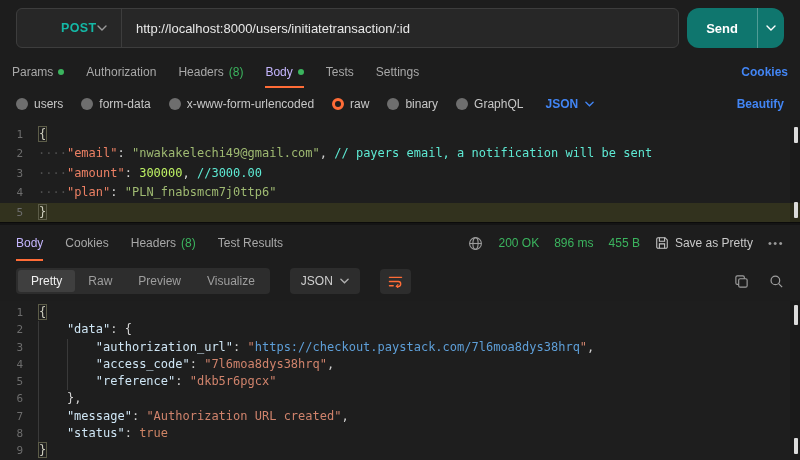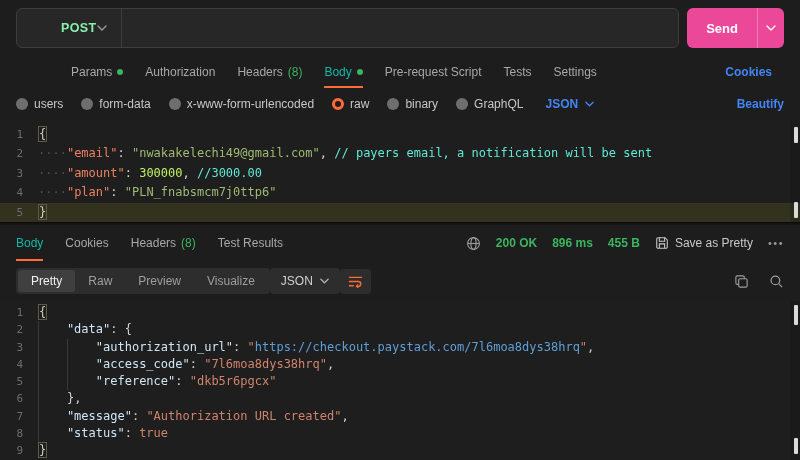--- a/index.html
+++ b/index.html
@@ -8,31 +8,31 @@
     width:800px; height:460px; overflow:hidden;
     background:#1d1d1d; color:#cccccc;
     font-family:"Liberation Sans", sans-serif;
   }
   svg { display:block; }
 
   
   .topbar { display:flex; align-items:center; gap:8px; padding:8px 16px; height:56px; }
   .urlbox { flex:1; display:flex; align-items:center; height:40px; background:#272727; border:1px solid #3d3d3d; border-radius:6px; overflow:hidden; }
   .method { display:flex; align-items:center; justify-content:space-between; width:104px; padding:0 14px 0 16px; height:100%; cursor:pointer; }
-  .method-label { color:#86efac; font-weight:700; font-size:12.5px; letter-spacing:.4px;padding-left:28px; }
+  .method-label { color:#14b8a6; font-weight:700; font-size:12.5px; letter-spacing:.4px;padding-left:28px; }
   .url-divider { width:1px; height:40px; background:#3d3d3d; }
   input.url { flex:1; background:transparent; border:0; outline:0; color:#e8e8e8; font-size:13px; padding:0 14px; font-family:"Liberation Sans",sans-serif; }
-  .send { display:flex; height:40px; border-radius:6px; overflow:hidden; background:#ec4899; color:#fff; cursor:pointer; }
+  .send { display:flex; height:40px; border-radius:12px; overflow:hidden; background:#0f766e; color:#fff; cursor:pointer; }
   .send-main { padding:0 19px; display:flex; align-items:center; font-size:13px; font-weight:600; }
   .send-caret { width:27px; display:flex; align-items:center; justify-content:center; border-left:1px solid rgba(255,255,255,.28); }
 
   
-  .tabs-row { display:flex; align-items:center; padding:0 28px; height:32px; gap:26px; font-size:12px; color:#a8a8a8;margin-left:43px; }
+  .tabs-row { display:flex; align-items:center; padding:0 12px; height:32px; gap:26px; font-size:12px; color:#a8a8a8; }
   .tab { display:flex; align-items:center; gap:5px; height:100%; border-bottom:2px solid transparent; padding-top:2px; cursor:pointer; }
-  .tab.active { color:#14b8a6; border-bottom-color:#ff6c37; }
+  .tab.active { color:#c4b5fd; border-bottom-color:#ff6c37; }
   .tab-count { color:#3bb45e; }
   .dot { width:6px; height:6px; border-radius:50%; background:#3bb45e; }
   .link-blue { color:#4285f4; font-weight:600; font-size:12px; cursor:pointer; }
   .ml-auto { margin-left:auto; }
 
   
   .body-opts { display:flex; align-items:center; gap:18px; padding:0 16px; height:32px; font-size:12px; color:#c7c7c7; }
   .radio-opt { display:flex; align-items:center; gap:6px; cursor:pointer; }
   .radio-circle { width:12px; height:12px; border-radius:50%; background:#6e6e6e; flex:none; }
   .radio-opt.selected .radio-circle { background:#1d1d1d; border:3.5px solid #ff6c37; }
@@ -65,27 +65,27 @@
   .tok-link { color:#5e9fd8; cursor:pointer; }
   .scrollmark { position:absolute; right:2px; width:4px; background:#dadada; border-radius:1px; }
   .scroll-track { position:absolute; right:0; top:0; width:10px; height:100%; background:rgba(0,0,0,.12); }
 
   .section-divider { height:3px; background:#141414; border-top:1px solid #0b0b0b; }
 
   
   .res-header { display:flex; align-items:center; padding:0 16px; height:36px; font-size:12px; color:#a8a8a8; }
   .res-tabs { display:flex; align-items:center; gap:22px; height:100%; }
   .res-meta { margin-left:auto; display:flex; align-items:center; gap:15px; }
-  .meta-green { color:#3bb45e; font-weight:700; }
+  .meta-green { color:#3bb45e; font-weight:400; }
   .save-ex { display:flex; align-items:center; gap:6px; color:#c9c9c9; cursor:pointer; }
   .more-dots { color:#9a9a9a; font-size:11px; letter-spacing:1.5px; cursor:pointer; }
   .icon-gray { color:#9a9a9a; }
 
   
-  .res-toolbar { display:flex; align-items:center; gap:0; padding:0 16px; height:40px; }
+  .res-toolbar { display:flex; align-items:center; gap:20px; padding:0 16px; height:40px; }
   .segmented { display:flex; background:#2d2d2d; border-radius:4px; padding:2px; }
   .seg { padding:4px 13px; font-size:12px; color:#9e9e9e; border-radius:3px; cursor:pointer; }
   .seg.active { background:#3f3f3f; color:#f0f0f0; }
   .pill { display:flex; align-items:center; gap:7px; background:#2d2d2d; border-radius:4px; padding:6px 11px; color:#d0d0d0; font-size:12px; cursor:pointer; }
   .wrap-pill { padding:6px 8px; }
   .toolbar-icons { margin-left:auto; display:flex; gap:20px; align-items:center; color:#9e9e9e; }
   .toolbar-icons > * { cursor:pointer; }
 </style>
 </head>
 <body>
@@ -94,20 +94,21 @@
   <div class="urlbox">
     <div class="method">
       <span class="method-label">POST</span>
       <span>
         <svg width="10" height="6" viewBox="0 0 10 6">
             <path d="M1 1l4 4 4-4" fill="none" stroke="#9a9a9a" stroke-width="1.4" stroke-linecap="round"></path>
           </svg>
       </span>
     </div>
     <div class="url-divider"></div>
+    <input class="url" value="http://localhost:8000/users/initiatetransaction/:id" style="">
   </div>
   <div class="send">
     <div class="send-main">Send</div>
     <div class="send-caret">
       <span>
         <svg width="10" height="6" viewBox="0 0 10 6">
             <path d="M1 1l4 4 4-4" fill="none" stroke="#ffffff" stroke-width="1.4" stroke-linecap="round"></path>
           </svg>
       </span>
     </div>
@@ -123,23 +124,20 @@
       <div class="tab">
         <span class="tab-label">Authorization</span>
       </div>
       <div class="tab">
         <span class="tab-label">Headers</span>
         <span class="tab-count">(8)</span>
       </div>
       <div class="tab active">
         <span class="tab-label">Body</span>
         <span class="dot"></span>
-      </div>
-      <div class="tab">
-        <span class="tab-label">Pre-request Script</span>
       </div>
       <div class="tab">
         <span class="tab-label">Tests</span>
       </div>
       <div class="tab">
         <span class="tab-label">Settings</span>
       </div>
     </div>
   <span class="link-blue ml-auto">Cookies</span>
 </div>

